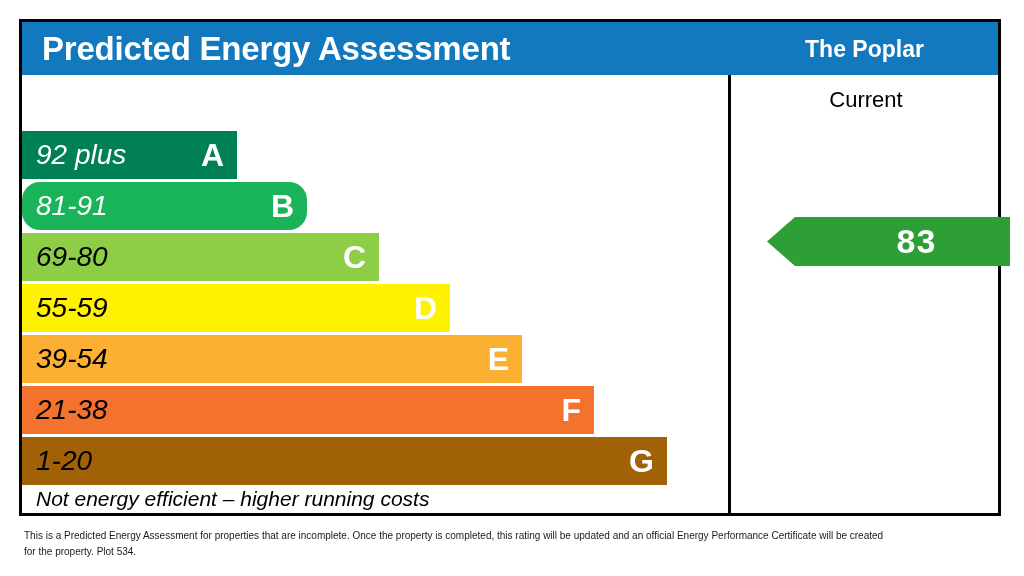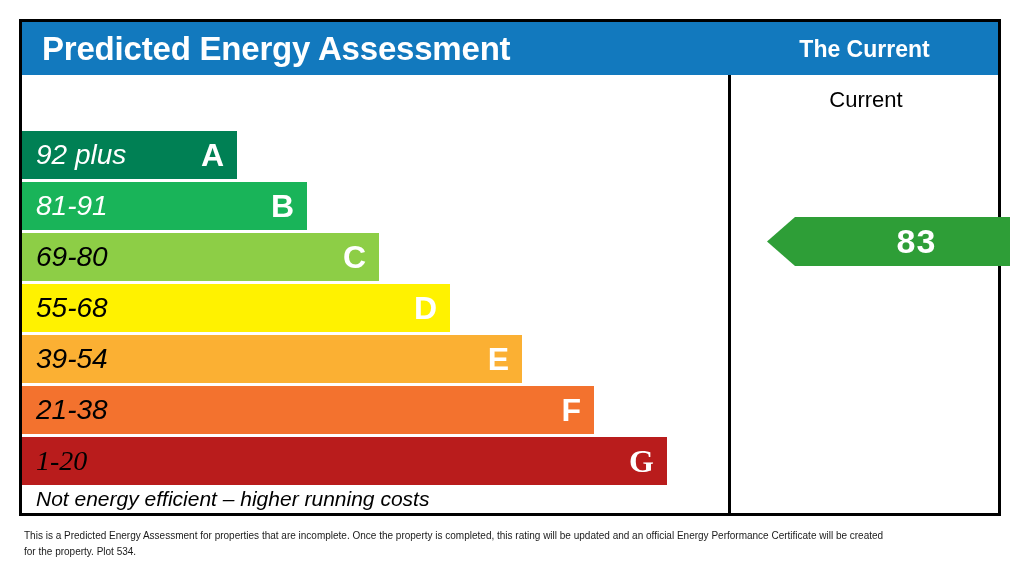--- a/index.html
+++ b/index.html
@@ -206,69 +206,69 @@
   }
 </style>
 </head>
 <body>
 
 <div id="epc-root">
   <div class="cert-frame">
 
     <div class="header-band" style="background: rgb(18, 121, 190);">
       <div class="header-title">Predicted Energy Assessment</div>
-      <div class="header-property">The Current</div>
+      <div class="header-property">The Poplar</div>
     </div>
 
     <div class="body-region">
 
       <div class="col-divider"></div>
 
       <div class="scale-col">
 
 
         <div class="bands" id="bands-container">
             <div class="band-row" style="top: 0px; width: 215px;">
               <div class="band-bar" style="background: rgb(0, 128, 84);">
                 <span class="band-range" style="color: rgb(255, 255, 255);">92 plus</span>
                 <span class="band-letter">A</span>
               </div>
             </div>
             <div class="band-row" style="top: 51px; width: 285px;">
-              <div class="band-bar" style="background: rgb(25, 180, 89);">
+              <div class="band-bar" style="background: rgb(25, 180, 89); border-radius: 18px;">
                 <span class="band-range" style="color: rgb(255, 255, 255);">81-91</span>
                 <span class="band-letter">B</span>
               </div>
             </div>
             <div class="band-row" style="top: 102px; width: 357px;">
               <div class="band-bar" style="background: rgb(141, 206, 70);">
                 <span class="band-range" style="color: rgb(0, 0, 0);">69-80</span>
                 <span class="band-letter">C</span>
               </div>
             </div>
             <div class="band-row" style="top: 153px; width: 428px;">
               <div class="band-bar" style="background: rgb(255, 242, 0);">
-                <span class="band-range" style="color: rgb(0, 0, 0);">55-68</span>
+                <span class="band-range" style="color: rgb(0, 0, 0);">55-59</span>
                 <span class="band-letter">D</span>
               </div>
             </div>
             <div class="band-row" style="top: 204px; width: 500px;">
               <div class="band-bar" style="background: rgb(251, 176, 51);">
                 <span class="band-range" style="color: rgb(0, 0, 0);">39-54</span>
                 <span class="band-letter">E</span>
               </div>
             </div>
             <div class="band-row" style="top: 255px; width: 572px;">
               <div class="band-bar" style="background: rgb(243, 114, 46);">
                 <span class="band-range" style="color: rgb(0, 0, 0);">21-38</span>
                 <span class="band-letter">F</span>
               </div>
             </div>
             <div class="band-row" style="top: 306px; width: 645px;">
-              <div class="band-bar" style="background: #b91c1c; font-family: Liberation Serif, serif;">
+              <div class="band-bar" style="background: #a16207;">
                 <span class="band-range" style="color: rgb(0, 0, 0);">1-20</span>
                 <span class="band-letter">G</span>
               </div>
             </div>
           </div>
 
         <div class="caption-bottom">Not energy efficient – higher running costs</div>
       </div>
 
       <div class="current-col">

